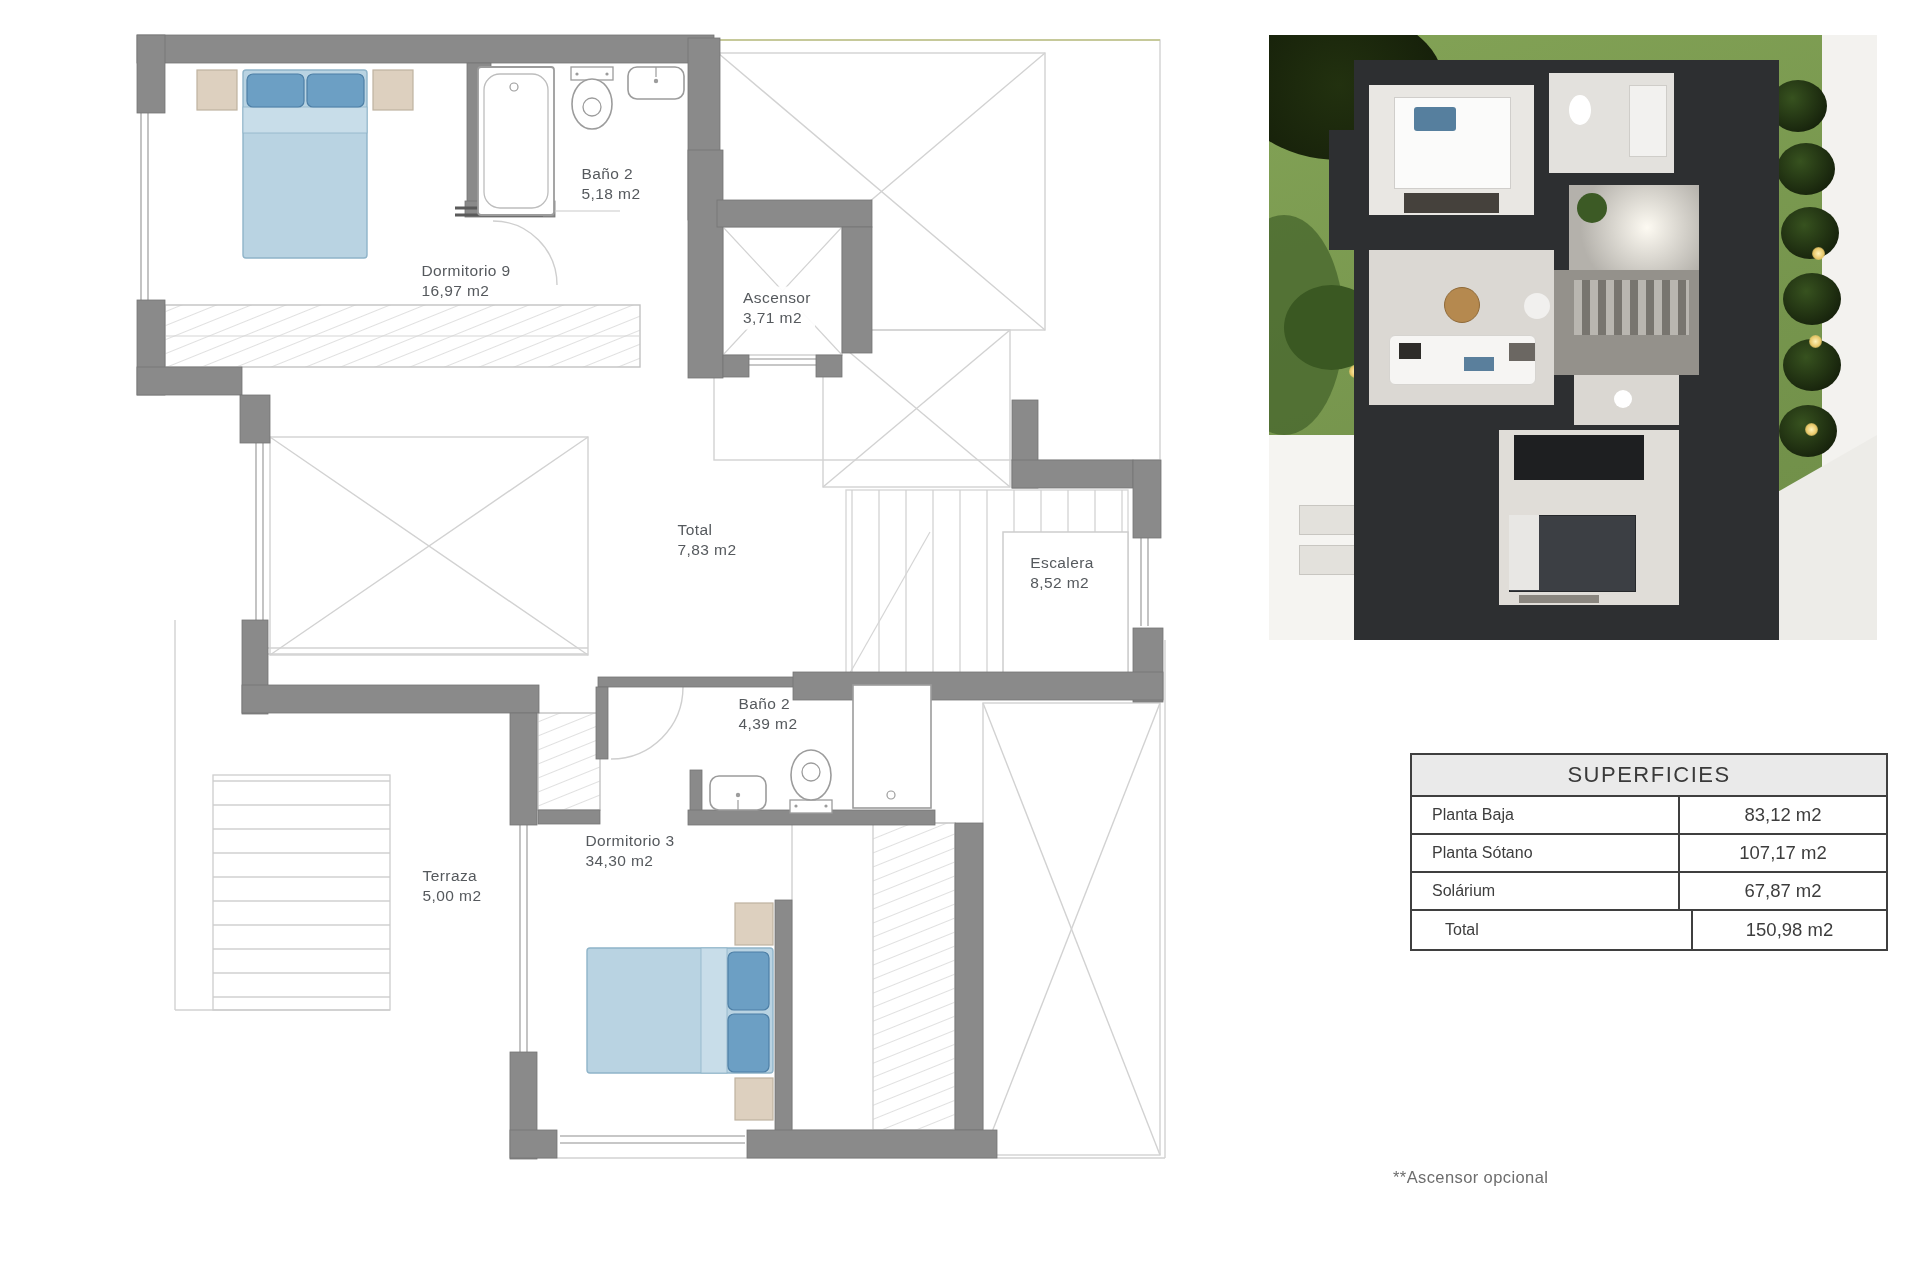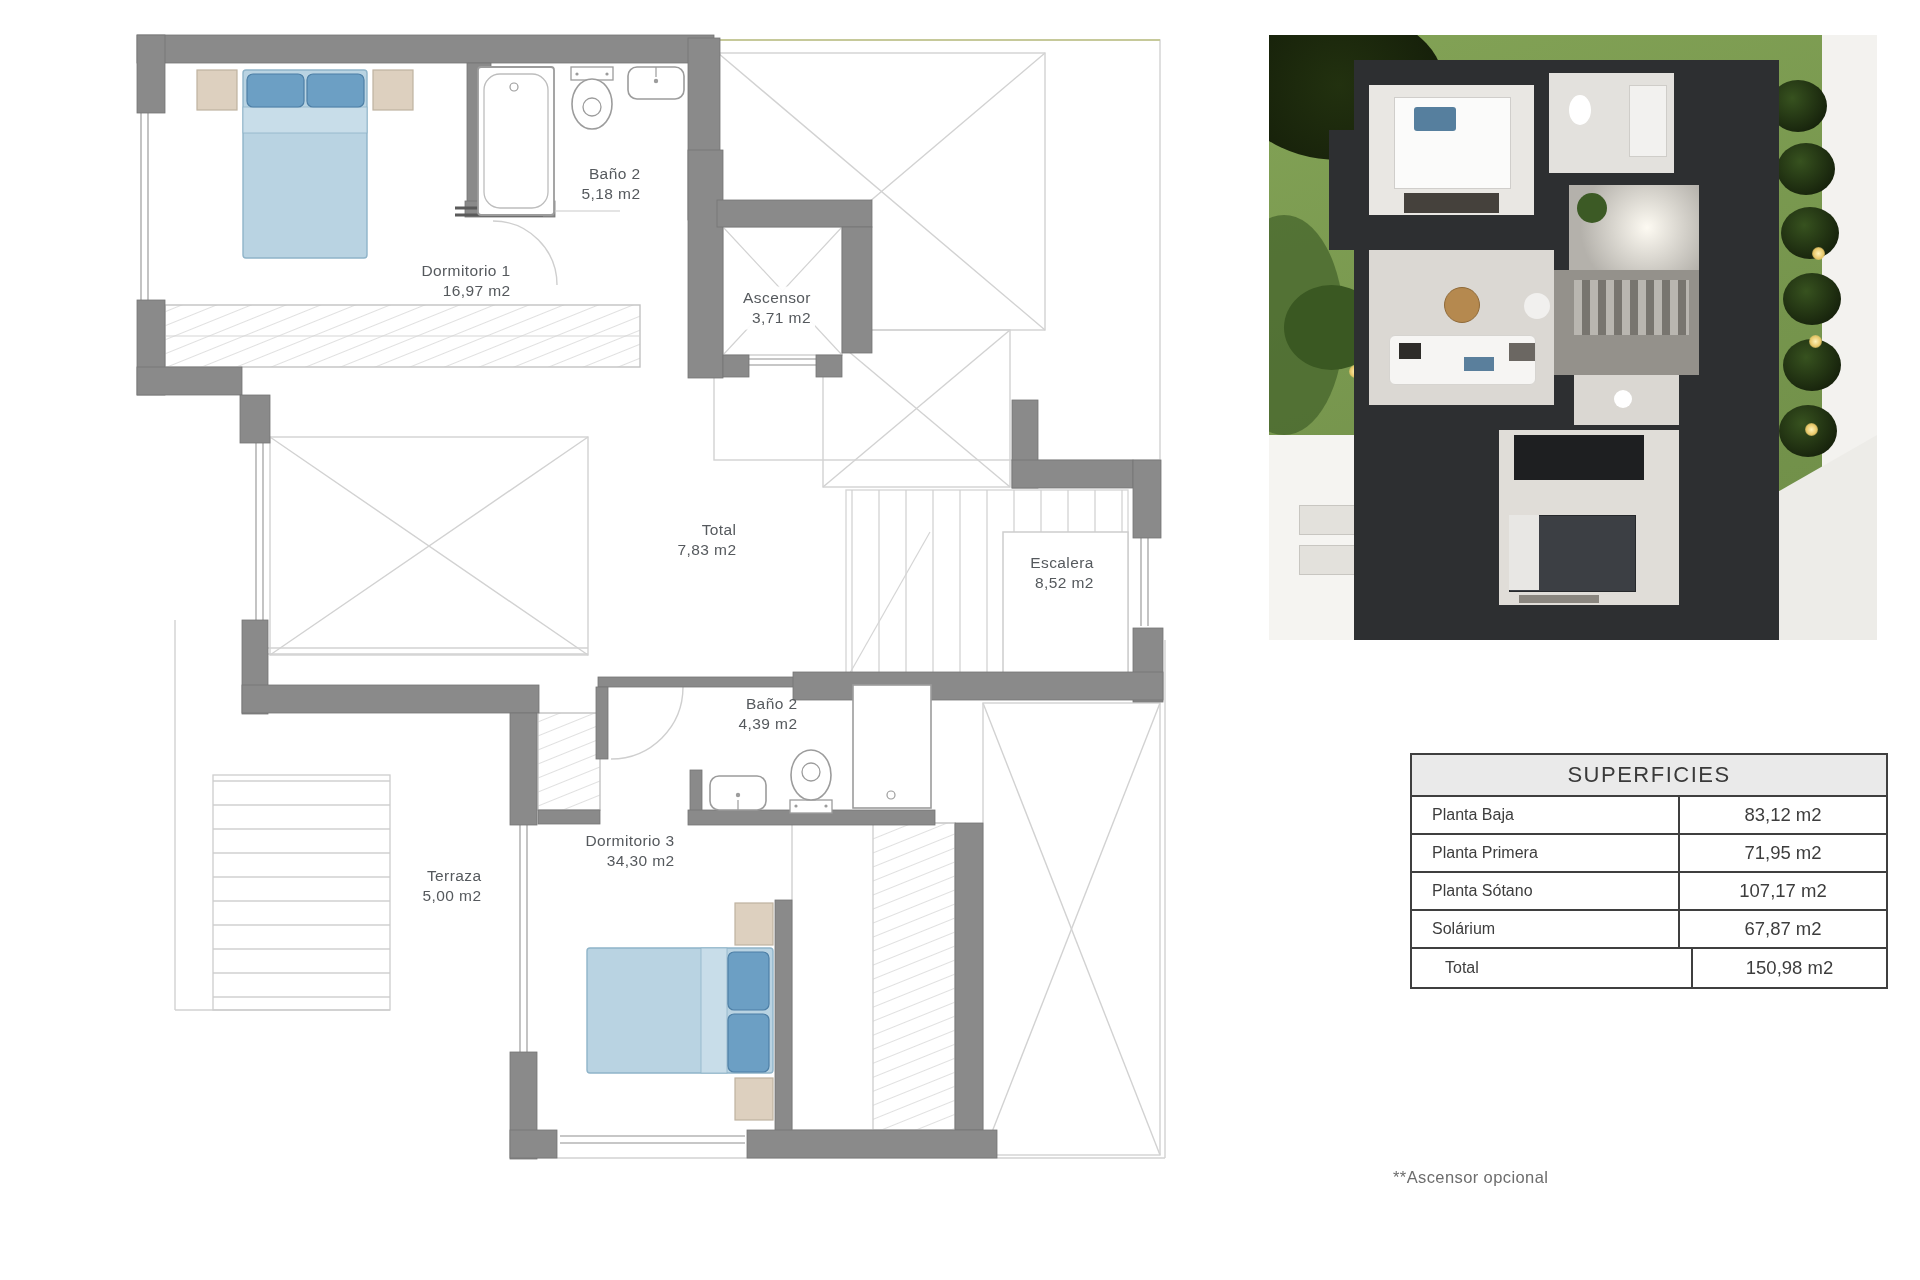--- a/index.html
+++ b/index.html
@@ -1,20 +1,20 @@
 <!DOCTYPE html>
 <html><head>
 <meta charset="utf-8">
 <style>
   html,body{margin:0;padding:0;background:#ffffff;}
   .canvas{position:relative;width:1920px;height:1280px;background:#fff;overflow:hidden;
           font-family:"Liberation Sans",sans-serif;}
   .abs{position:absolute;}
   
-  .room-label{position:absolute;transform:translate(-50%,-50%);text-align:right;
+  .room-label{position:absolute;transform:translate(-50%,-50%);text-align:left;
 entity    color:#55595d;font-size:15.5px;line-height:1.32;letter-spacing:.4px;white-space:nowrap;}
   .room-label .nm,.room-label .ar{display:block;color:#55595d;}
   .room-label.boxed{background:rgba(255,255,255,.92);padding:1px 4px;}
   
   .sup-table{position:absolute;left:1410px;top:753px;width:478px;border:2px solid #3f3f3f;
              background:#fff;box-sizing:border-box;}
   .sup-head{height:40px;background:#eaeaea;border-bottom:2px solid #3f3f3f;display:flex;
             align-items:center;justify-content:center;font-size:22px;letter-spacing:1.5px;
             color:#3a3a3a;}
   .sup-row{display:flex;height:38px;border-bottom:2px solid #3f3f3f;box-sizing:border-box;}
@@ -208,21 +208,21 @@
       <rect x="625" y="878" width="38" height="42" fill="#ddd0bf" stroke="#bfb2a0" stroke-width="1.2"></rect>
       <rect x="625" y="1053" width="38" height="42" fill="#ddd0bf" stroke="#bfb2a0" stroke-width="1.2"></rect>
       <rect x="477" y="923" width="186" height="125" rx="3" fill="#b9d3e2" stroke="#8fb4c9" stroke-width="1.4"></rect>
       <rect x="591" y="923" width="26" height="125" fill="#c8dde9" stroke="#8fb4c9" stroke-width="0.8"></rect>
       <rect x="618" y="927" width="41" height="58" rx="6" fill="#6c9fc4" stroke="#4d7fa6" stroke-width="1.2"></rect>
       <rect x="618" y="989" width="41" height="58" rx="6" fill="#6c9fc4" stroke="#4d7fa6" stroke-width="1.2"></rect>
     </g>
   </svg>
 
   <div class="room-label" style="left:466px;top:281px;">
-    <span class="nm">Dormitorio 1</span>
+    <span class="nm">Dormitorio 9</span>
     <span class="ar">16,97 m2</span>
   </div>
   <div class="room-label" style="left:611px;top:184px;">
     <span class="nm">Baño 2</span>
     <span class="ar">5,18 m2</span>
   </div>
   <div class="room-label boxed" style="left:777px;top:308px;">
     <span class="nm">Ascensor</span>
     <span class="ar">3,71 m2</span>
   </div>
@@ -313,24 +313,20 @@
     </div>
   </div>
 
   <div class="sup-table">
     <div class="sup-head">SUPERFICIES</div>
     <div class="sup-row">
       <div class="sup-label">Planta Baja</div>
       <div class="sup-value">83,12 m2</div>
     </div>
     <div class="sup-row">
-      <div class="sup-label">Planta Primera</div>
-      <div class="sup-value">71,95 m2</div>
-    </div>
-    <div class="sup-row">
       <div class="sup-label">Planta Sótano</div>
       <div class="sup-value">107,17 m2</div>
     </div>
     <div class="sup-row">
       <div class="sup-label">Solárium</div>
       <div class="sup-value">67,87 m2</div>
     </div>
     <div class="sup-row">
       <div class="sup-label">Total</div>
       <div class="sup-value">150,98 m2</div>

